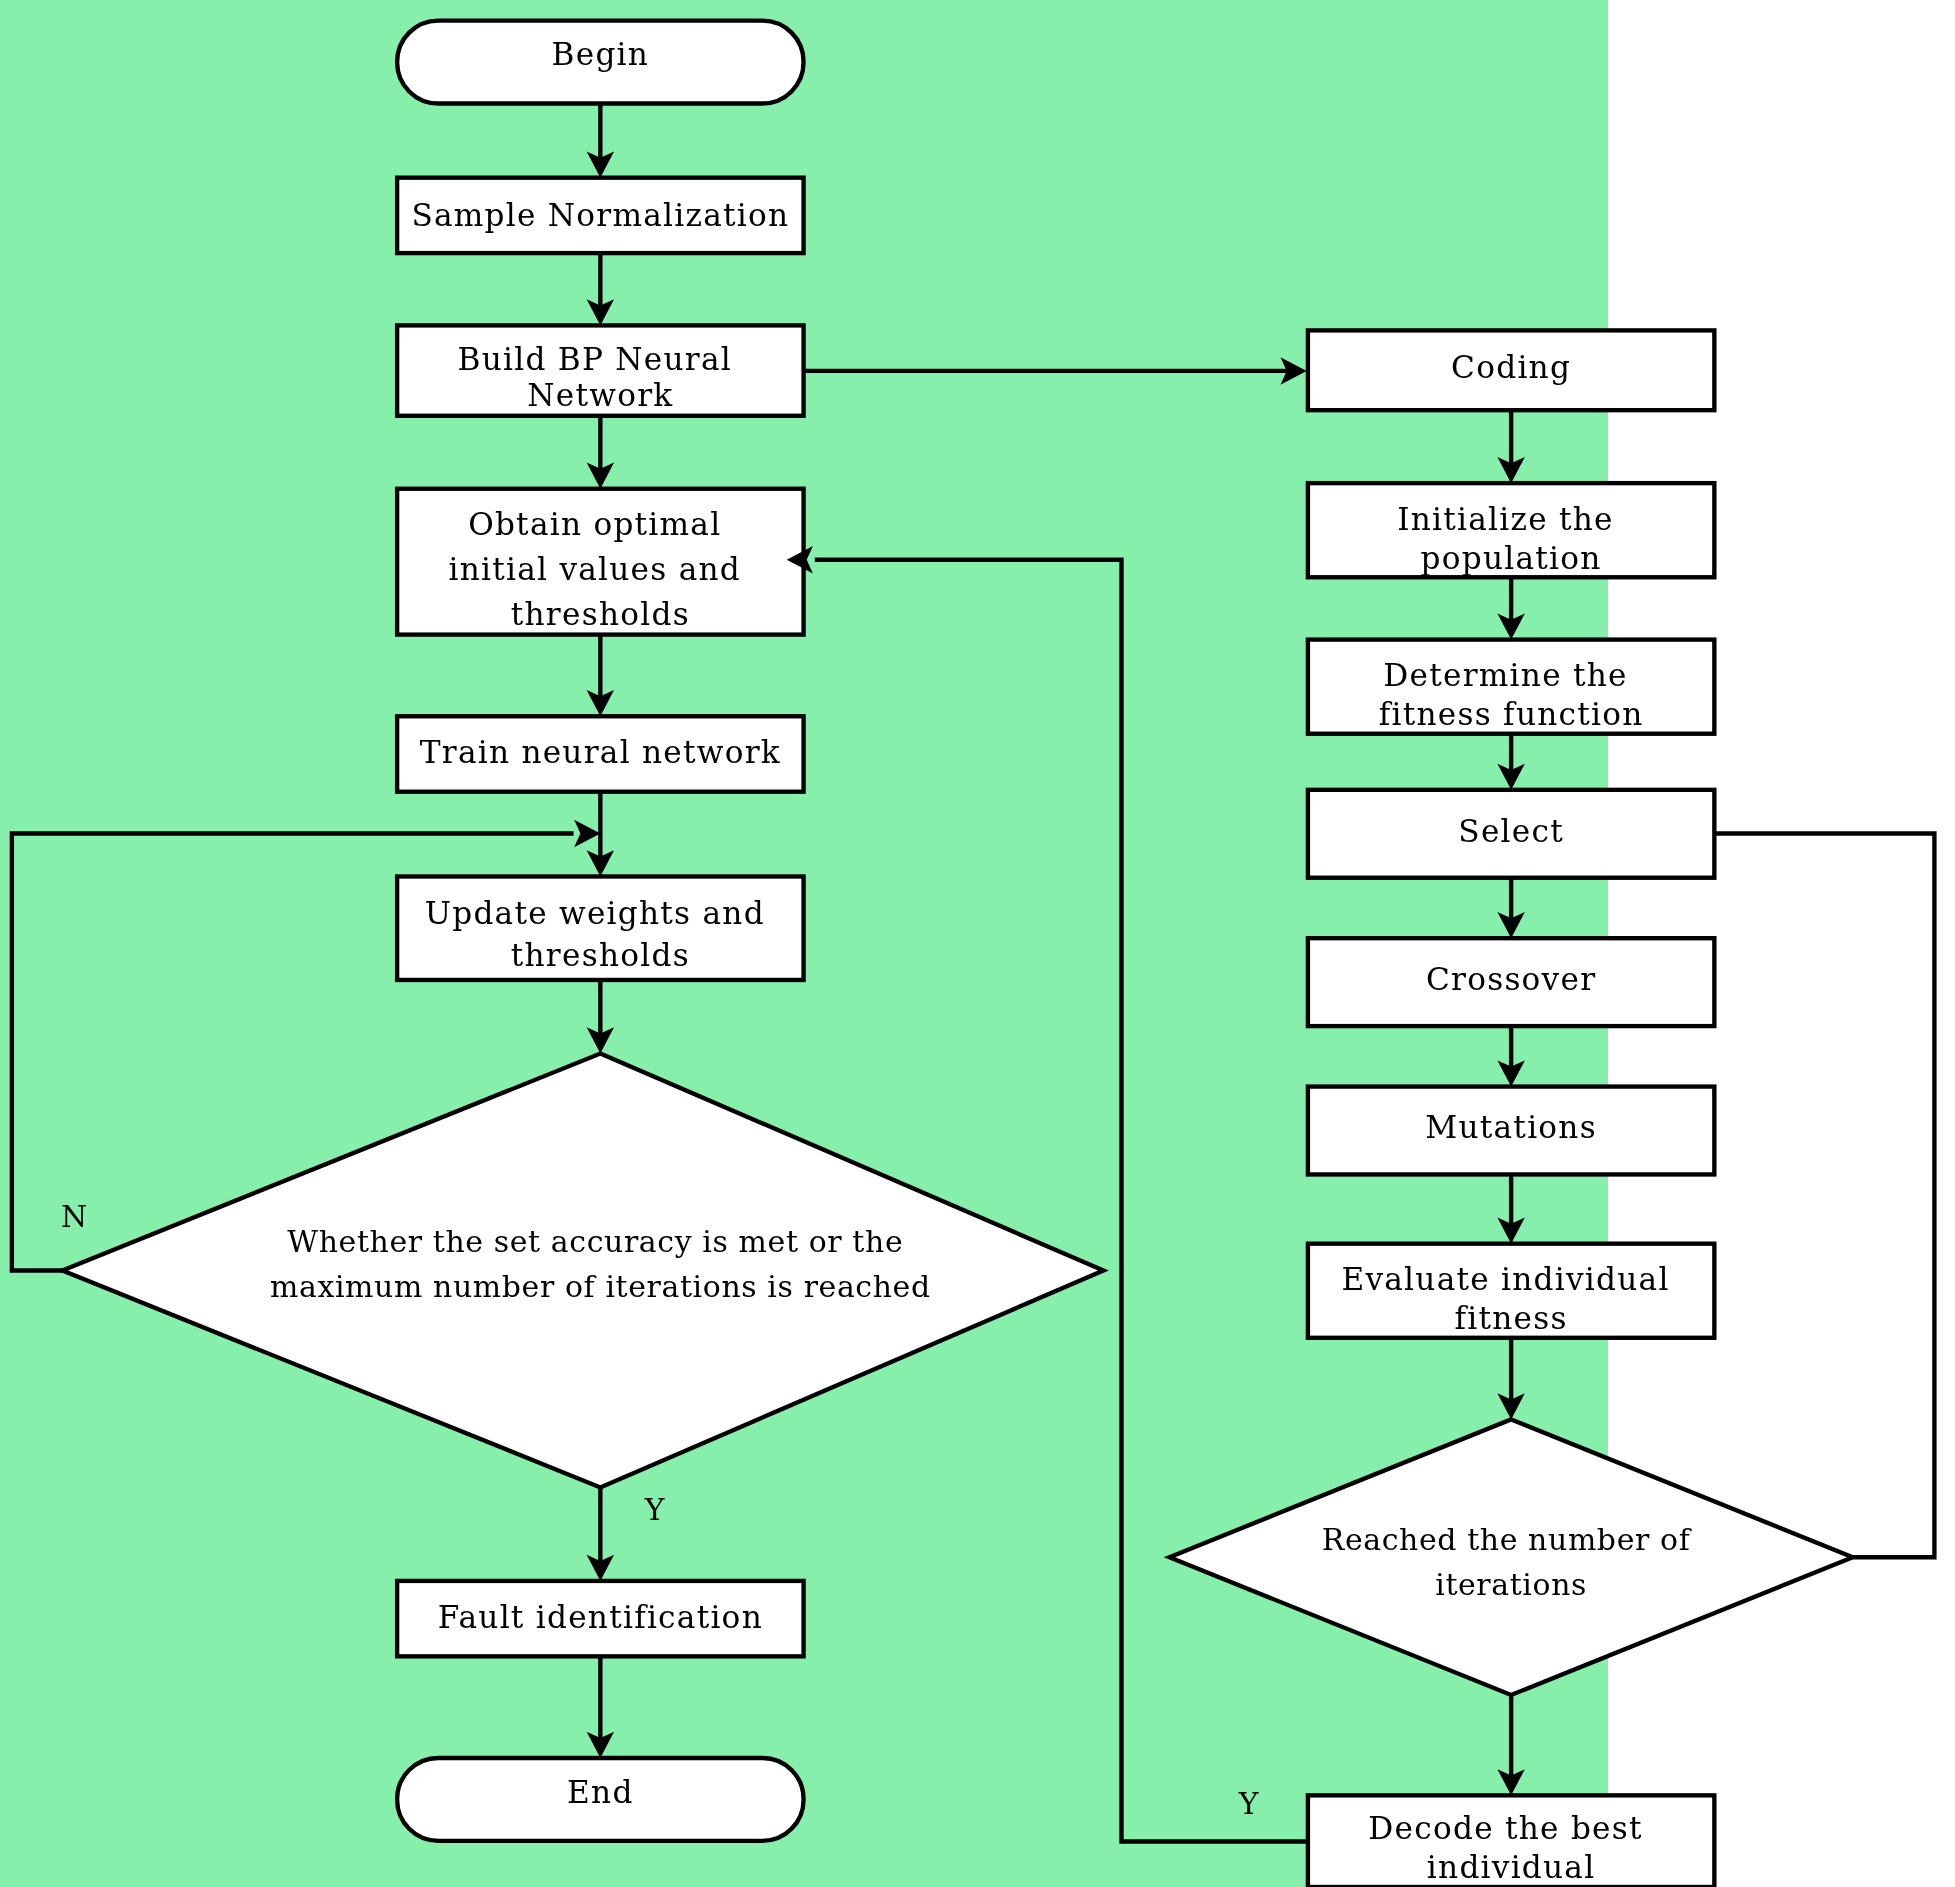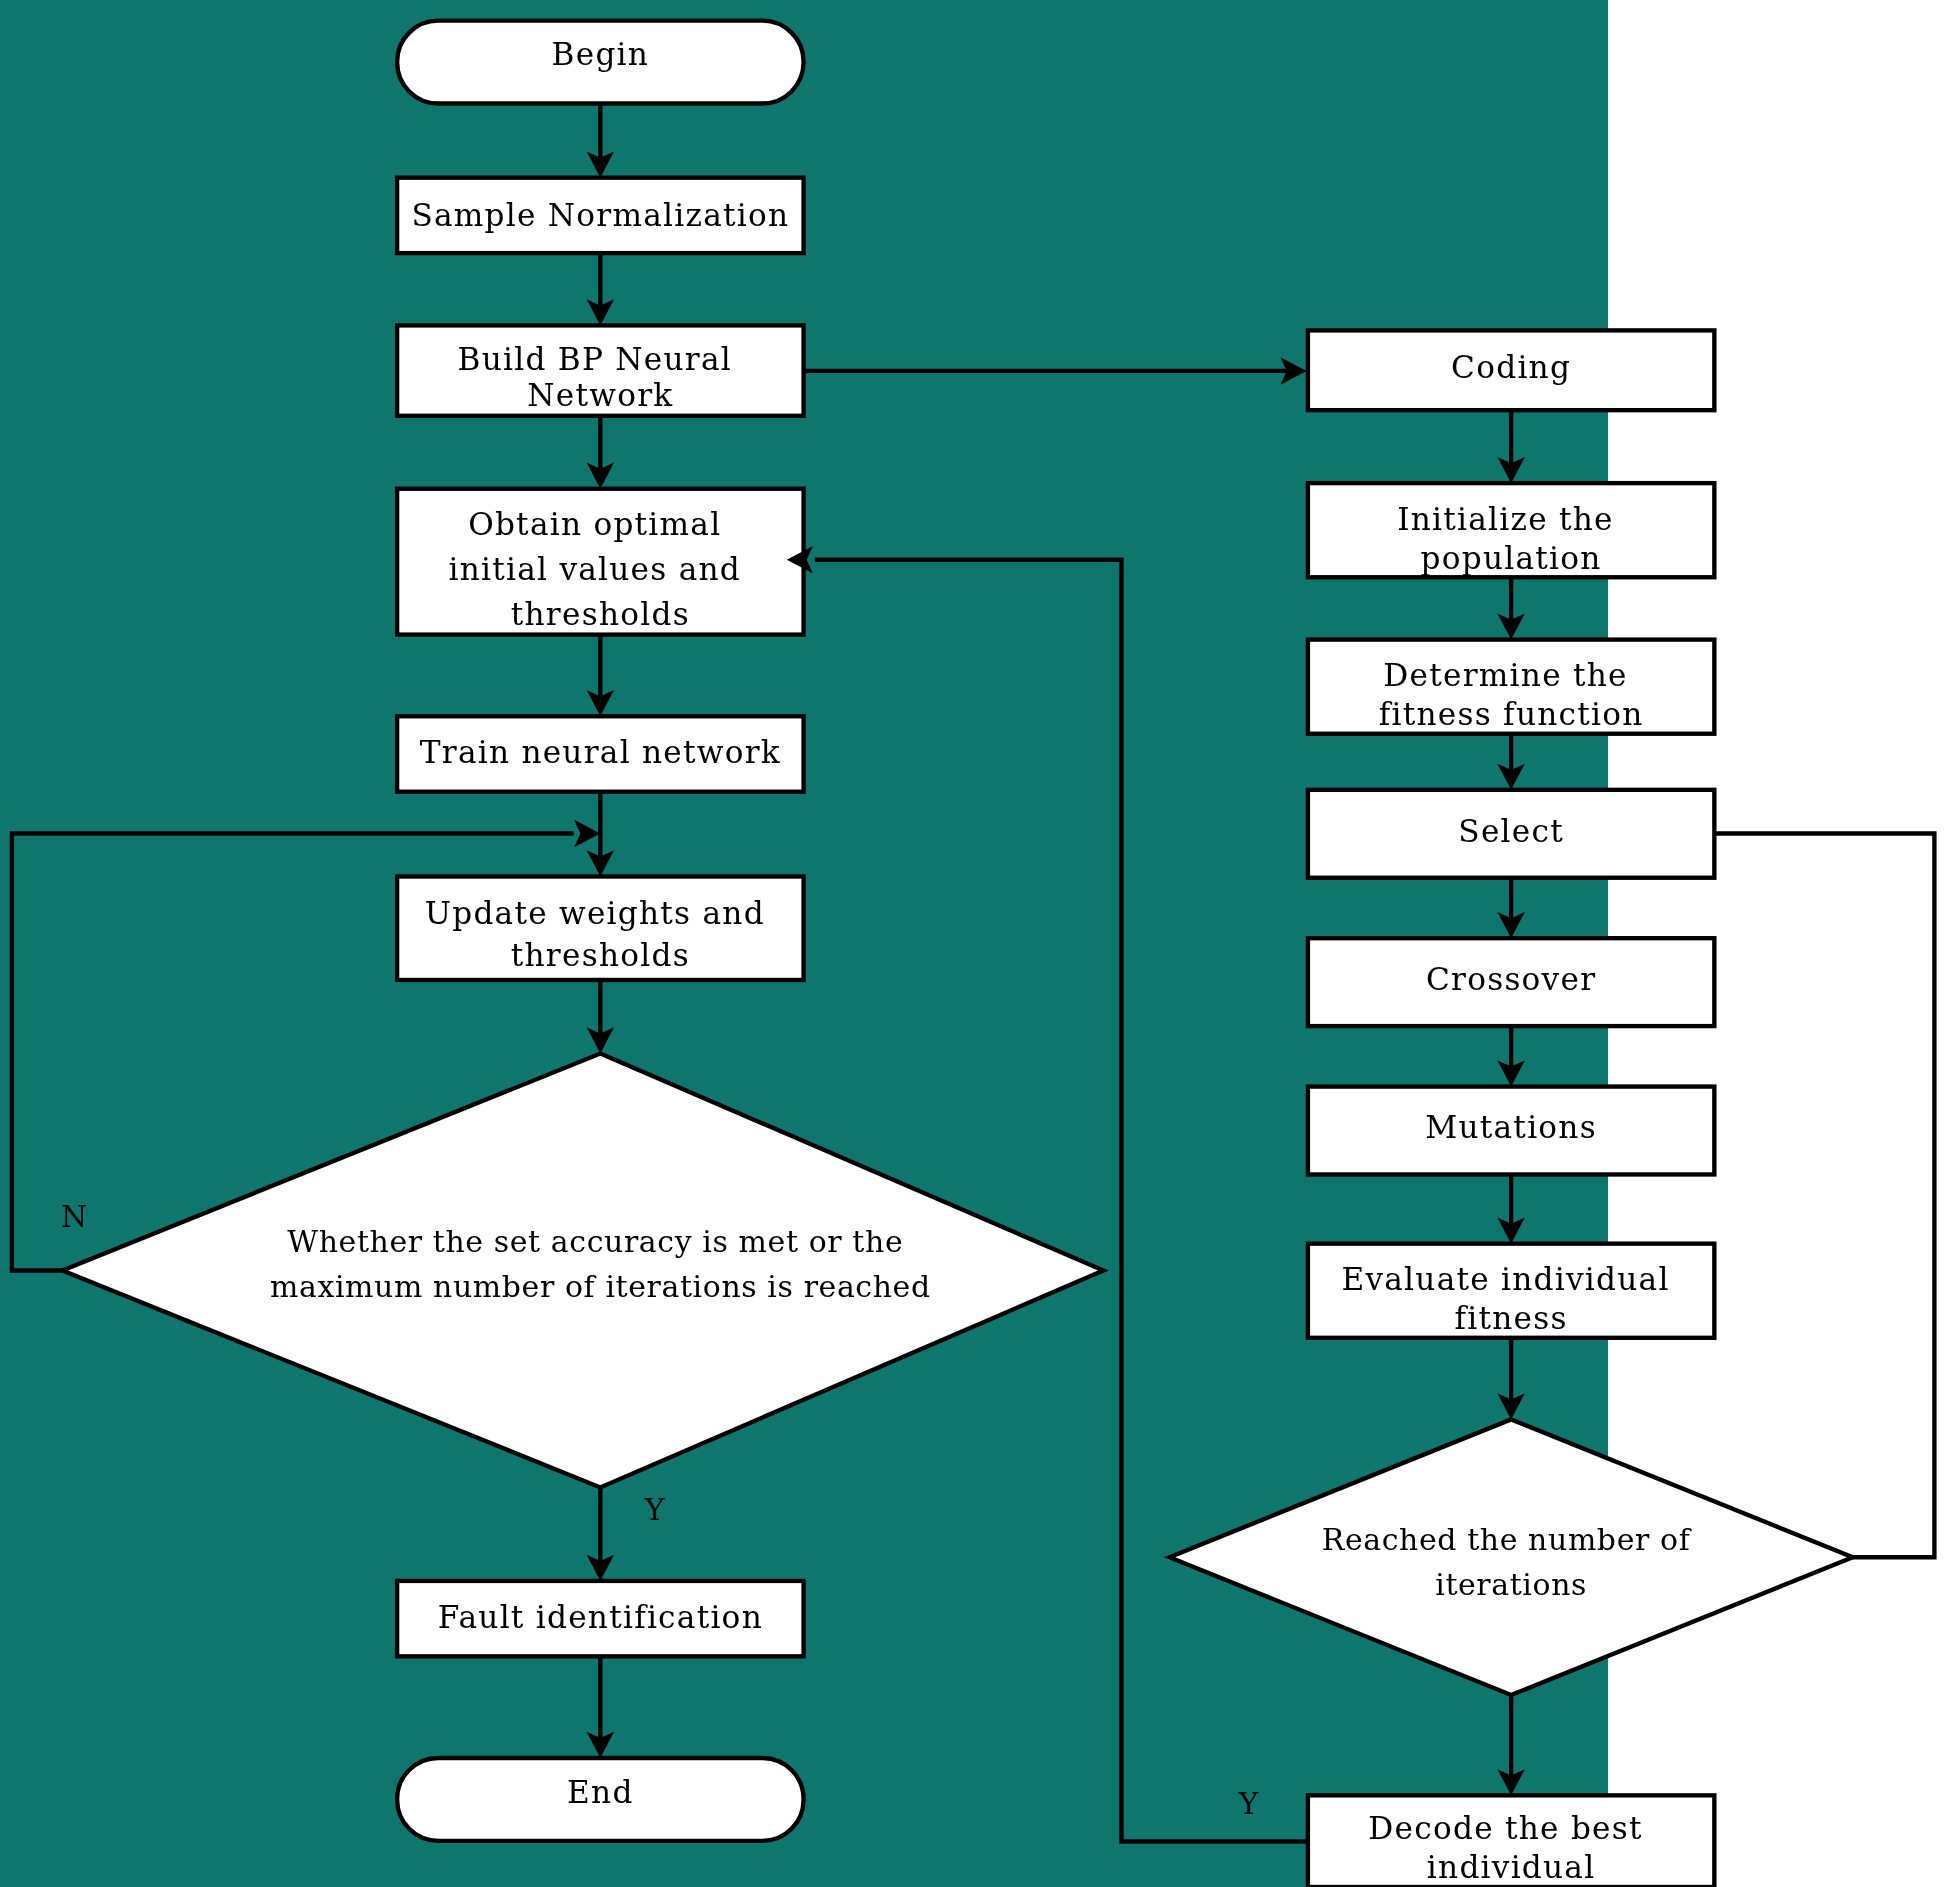--- a/index.html
+++ b/index.html
@@ -4,21 +4,21 @@
 <style>
   html, body {
     margin: 0;
     padding: 0;
     background: #ffffff;
   }
   #flow-root {
     position: relative;
     width: 1608px;
     height: 1887px;
-    background: #0f766e;
+    background: #86efac;
     font-family: "DejaVu Serif", serif;
   }
   svg#flow-svg {
     position: absolute;
     left: 0;
     top: 0;
     width: 1955px;
     height: 1887px;
     display: block;
   }

